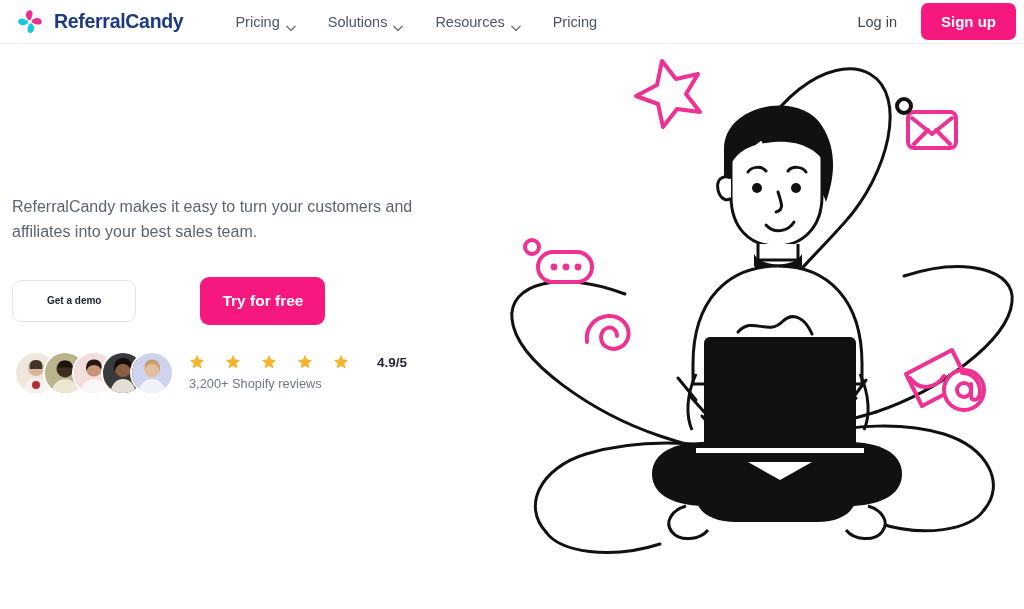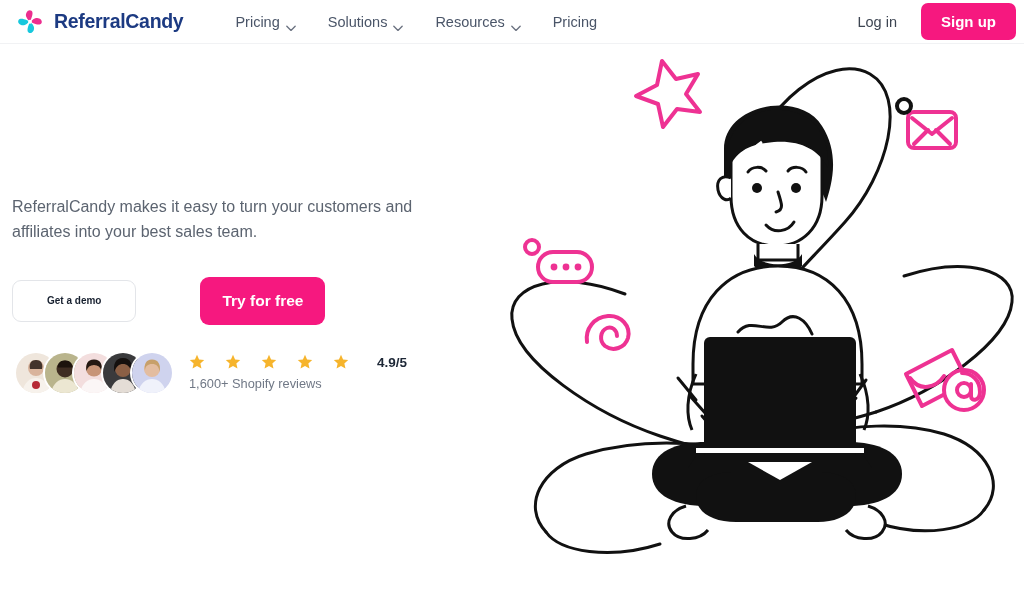--- a/index.html
+++ b/index.html
@@ -317,21 +317,21 @@
                 <path d="M10 1 L12.6 7 L19 7.6 L14.2 11.9 L15.6 18.2 L10 14.9 L4.4 18.2 L5.8 11.9 L1 7.6 L7.4 7 Z" fill="#f6b42c"></path>
               </svg></span>
           <span class="star"><svg viewBox="0 0 20 20" xmlns="http://www.w3.org/2000/svg">
                 <path d="M10 1 L12.6 7 L19 7.6 L14.2 11.9 L15.6 18.2 L10 14.9 L4.4 18.2 L5.8 11.9 L1 7.6 L7.4 7 Z" fill="#f6b42c"></path>
               </svg></span>
           <span class="star"><svg viewBox="0 0 20 20" xmlns="http://www.w3.org/2000/svg">
                 <path d="M10 1 L12.6 7 L19 7.6 L14.2 11.9 L15.6 18.2 L10 14.9 L4.4 18.2 L5.8 11.9 L1 7.6 L7.4 7 Z" fill="#f6b42c"></path>
               </svg></span>
           <span class="rating-score">4.9/5</span>
         </div>
-        <div class="rating-sub">1,600+ Shopify reviews</div>
+        <div class="rating-sub">3,200+ Shopify reviews</div>
       </div>
     </div>
   </div>
 
   <div class="hero-right">
     <svg viewBox="0 0 524 553" xmlns="http://www.w3.org/2000/svg">
       <g fill="none" stroke="#111111" stroke-width="3" stroke-linecap="round">
 
         <path d="M245 130 C262 60 330 8 370 30 C408 52 388 130 345 178 C320 206 300 225 288 240"></path>
 

